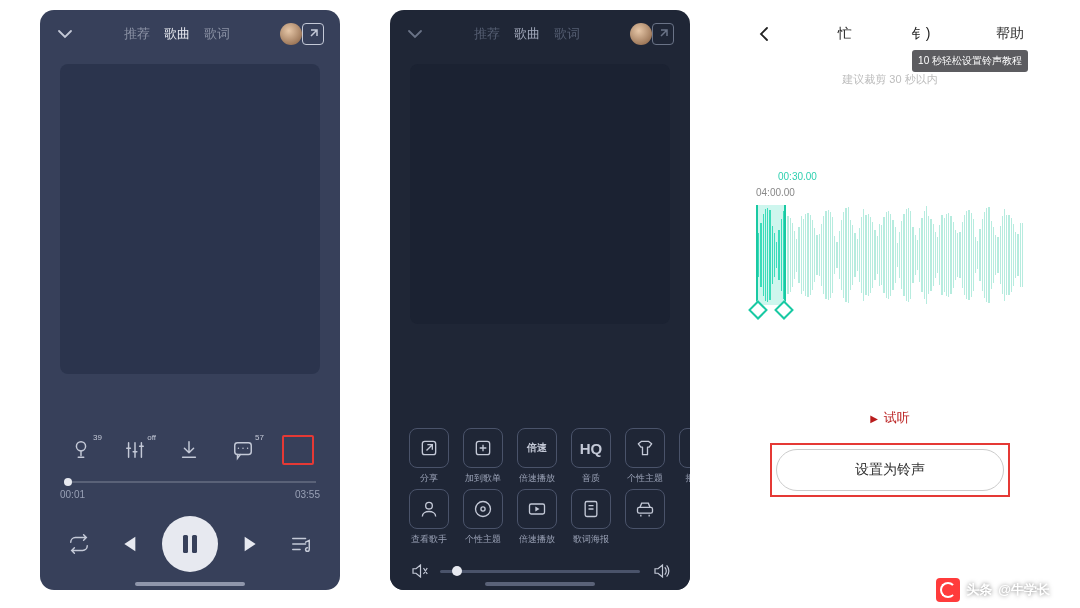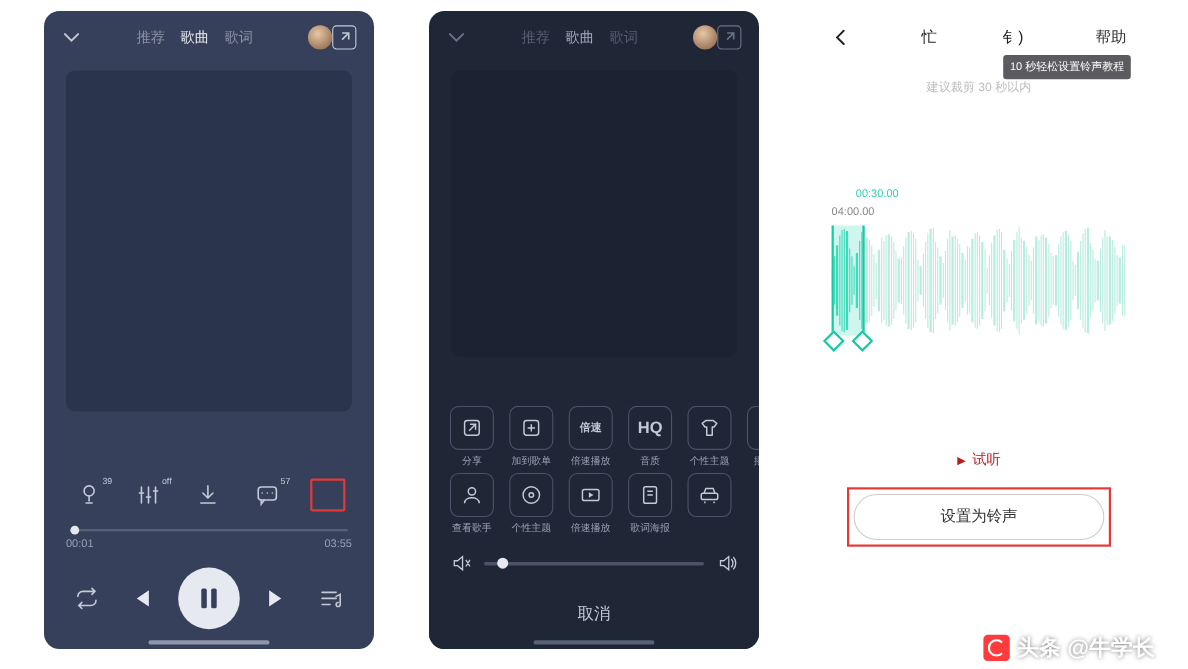--- a/index.html
+++ b/index.html
@@ -114,21 +114,21 @@
   .preview { text-align:center; margin-top:82px; font-size:13px; color:#b91c1c;}
   .preview::before{content:"▶"; font-size:10px; margin-right:6px;}
   .set-ring-wrap { margin:16px 30px 0; padding:4px;}
   .set-ring {
     border:1px solid #ccc; border-radius:24px; text-align:center;
     padding:11px 0; font-size:14px; color:#333; background:#fff;
   }
   
   .watermark {
     position:absolute; right:30px; bottom:6px; display:flex; align-items:center; gap:6px;
-    color:#fff; text-shadow:0 0 4px rgba(0,0,0,.5); font-size:20px; font-weight:600;
+    color:#fff; text-shadow:0 0 4px rgba(0,0,0,.5); font-size:13px; font-weight:600;
   }
   .wm-logo {
     width:24px;height:24px;border-radius:4px;background:#ff3b3b;position:relative;
   }
   .wm-logo::before{content:"";position:absolute;inset:4px;border:2px solid #fff;border-right-color:transparent;border-radius:50%;}
   svg { display:block; }
 </style>
 </head>
 <body>
 
@@ -354,21 +354,20 @@
         </span>
         <div class="vol-track">
             <div class="vdot"></div>
           </div>
         <span class="vol-ico">
           <svg width="18" height="18" viewBox="0 0 24 24">
               <path d="M4 9v6h4l6 5V4L8 9H4zM17 7a7 7 0 0 1 0 10M19.5 4.5a11 11 0 0 1 0 15" stroke="#c4c9d7" stroke-width="1.6" fill="none"></path>
             </svg>
         </span>
       </div>
-      <div class="cancel">取消</div>
     </div>
     <div class="home-ind" style="background:#5a6278"></div>
   </div>
 
   <div class="phone p3">
     <div class="p3-top">
       <span>
         <svg width="16" height="16" viewBox="0 0 16 16">
             <path d="M11 2L5 8l6 6" stroke="#222" stroke-width="1.8" fill="none" stroke-linecap="round"></path>
           </svg>

